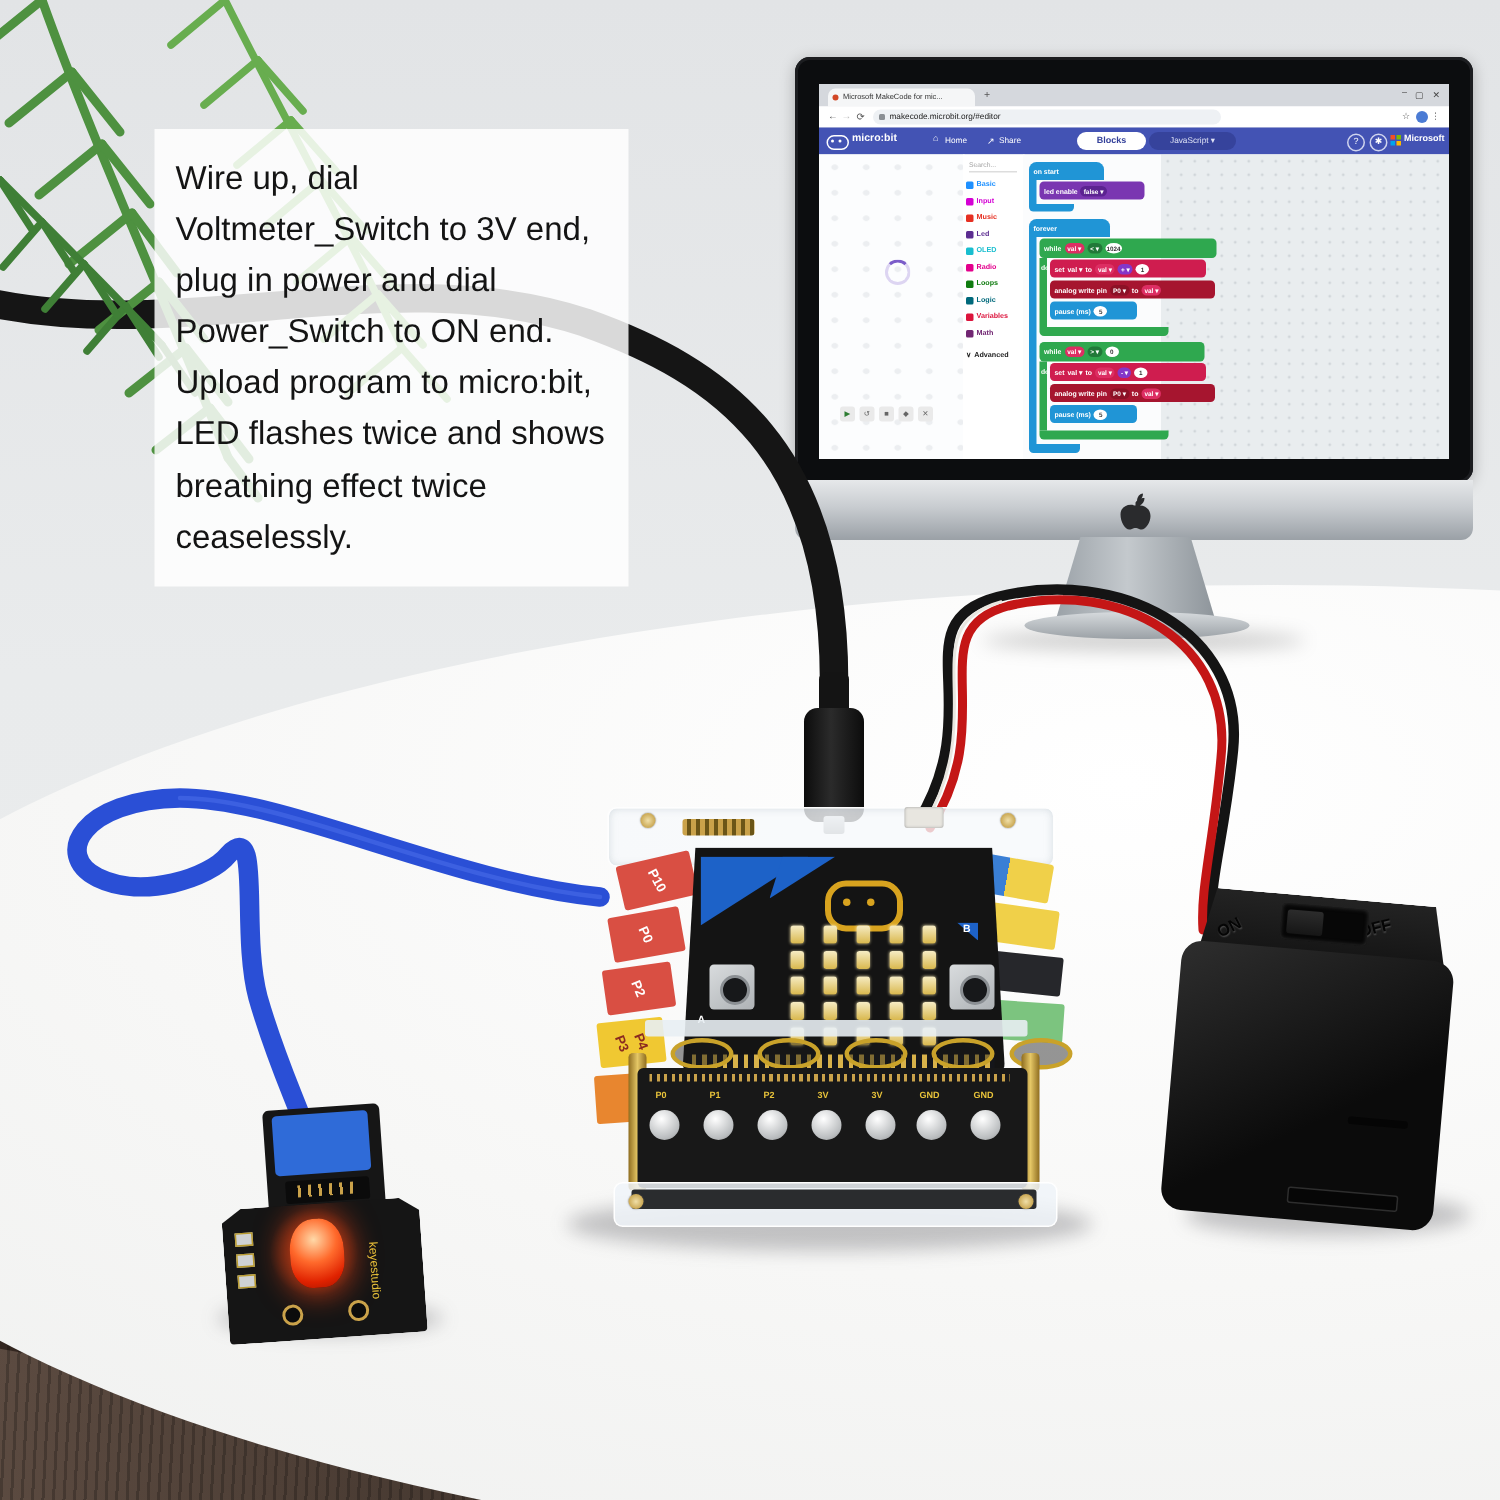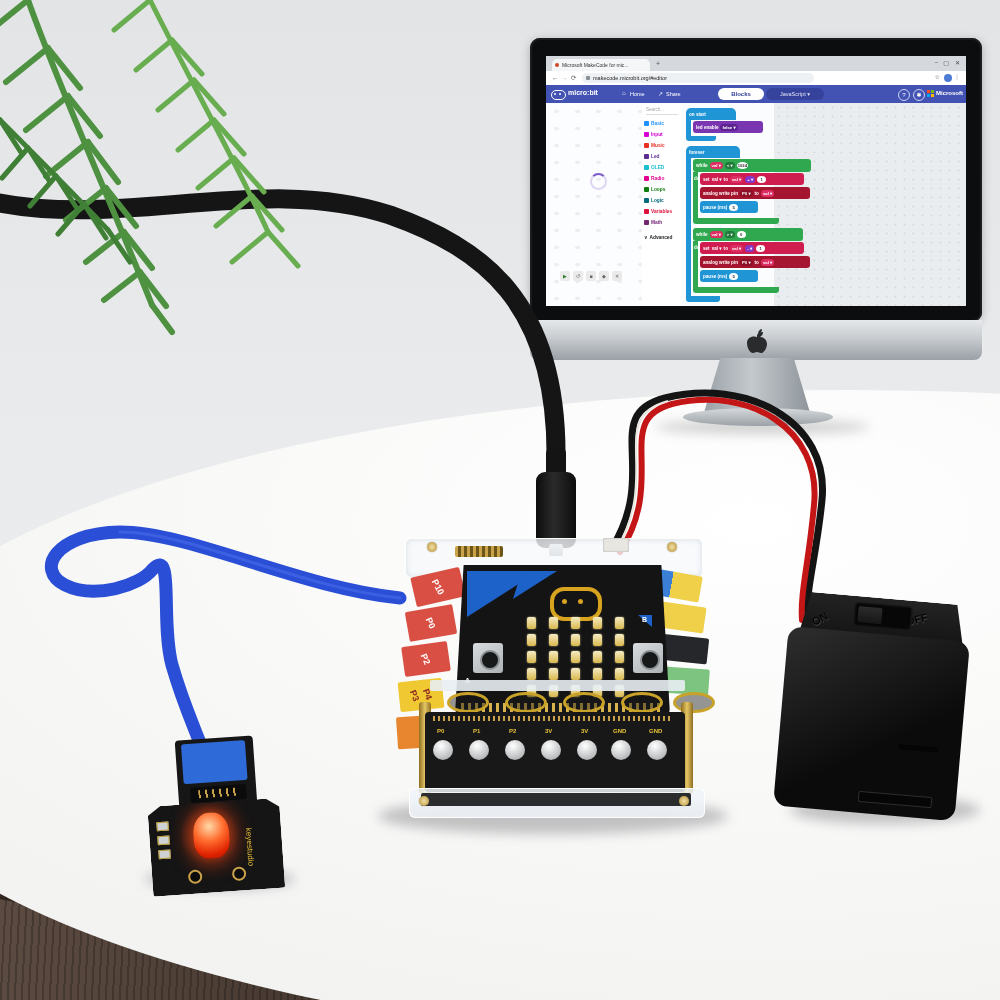--- a/index.html
+++ b/index.html
@@ -308,20 +308,23 @@
       <path d="M150,0 L114,30 M172,40 L136,70 M194,80 L158,110 M214,120 L178,150 M234,158 L198,188 M252,196 L216,226 M268,232 L232,262"></path>
       <path d="M172,40 L202,74 M194,80 L224,114 M214,120 L244,154 M234,158 L264,192 M252,196 L282,230 M268,232 L298,266"></path>
     </g>
     <g stroke="#3f7f36" stroke-width="5" stroke-linecap="round" fill="none">
       <path d="M0,120 C40,160 80,200 108,230"></path>
       <path d="M0,120 L-26,150 M28,148 L2,178 M56,176 L30,206 M84,204 L58,234"></path>
       <path d="M0,120 L22,154 M28,148 L50,182 M56,176 L78,210 M84,204 L106,238 M108,230 L130,262"></path>
     </g>
   </svg>
 
+  <div class="a" id="overlay">
+    <span style="white-space:normal;">Wire up, dial Voltmeter_Switch to 3V end, plug in power and dial Power_Switch to ON end. Upload program to micro:bit, LED flashes twice and shows breathing effect twice ceaselessly.</span>
+  </div>
 
   <svg class="a" style="left:0;top:0;" width="1000" height="1000">
     <path d="M400,598 C300,588 190,532 120,532 C55,533 35,570 65,585 C95,600 140,585 152,570 C175,545 160,620 172,665 C182,700 192,722 202,748" fill="none" stroke="#2a4fd6" stroke-width="13" stroke-linecap="round"></path>
     <path d="M400,598 C300,588 190,532 120,532" fill="none" stroke="#4a6ce8" stroke-width="3" stroke-linecap="round" opacity=".6"></path>
   </svg>
 
   <div class="a" id="board">
 
     <div class="a" style="left:10px;top:8px;width:296px;height:38px;background:rgba(246,249,251,.8);border:1px solid rgba(255,255,255,.95);border-radius:6px;box-shadow:inset 0 0 6px rgba(160,175,185,.4);"></div>
     <div class="screw" style="left:32px;top:12px;"></div>

